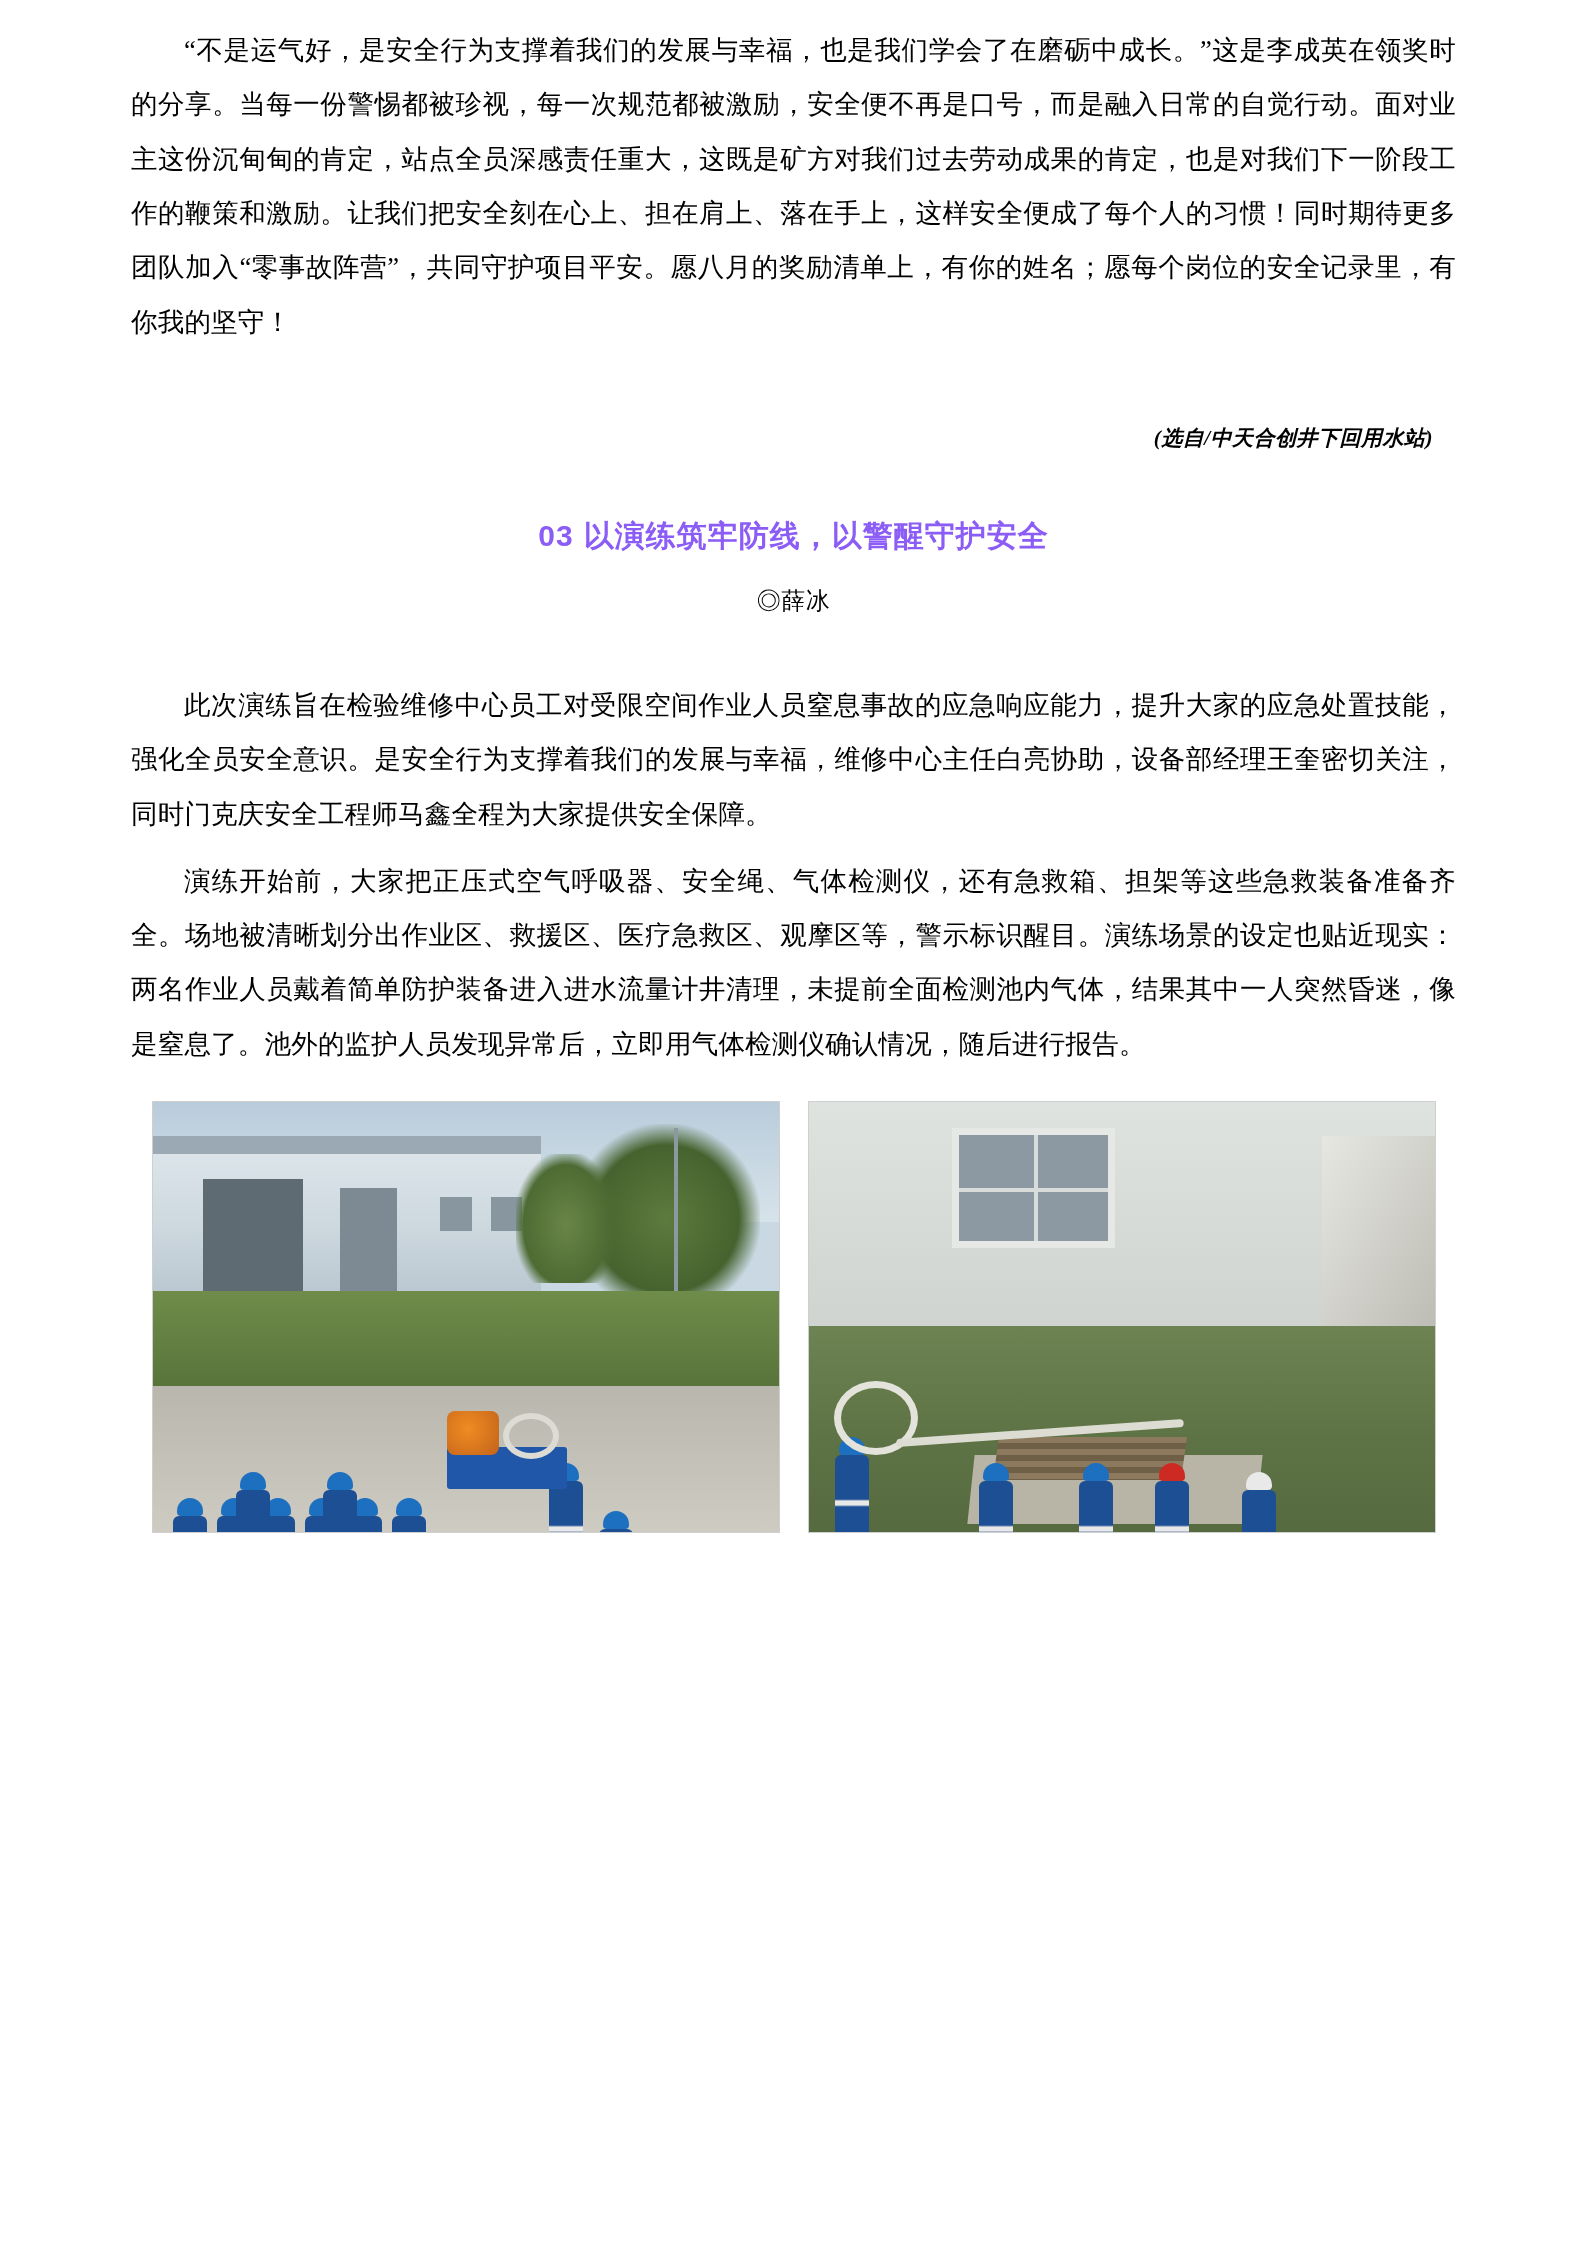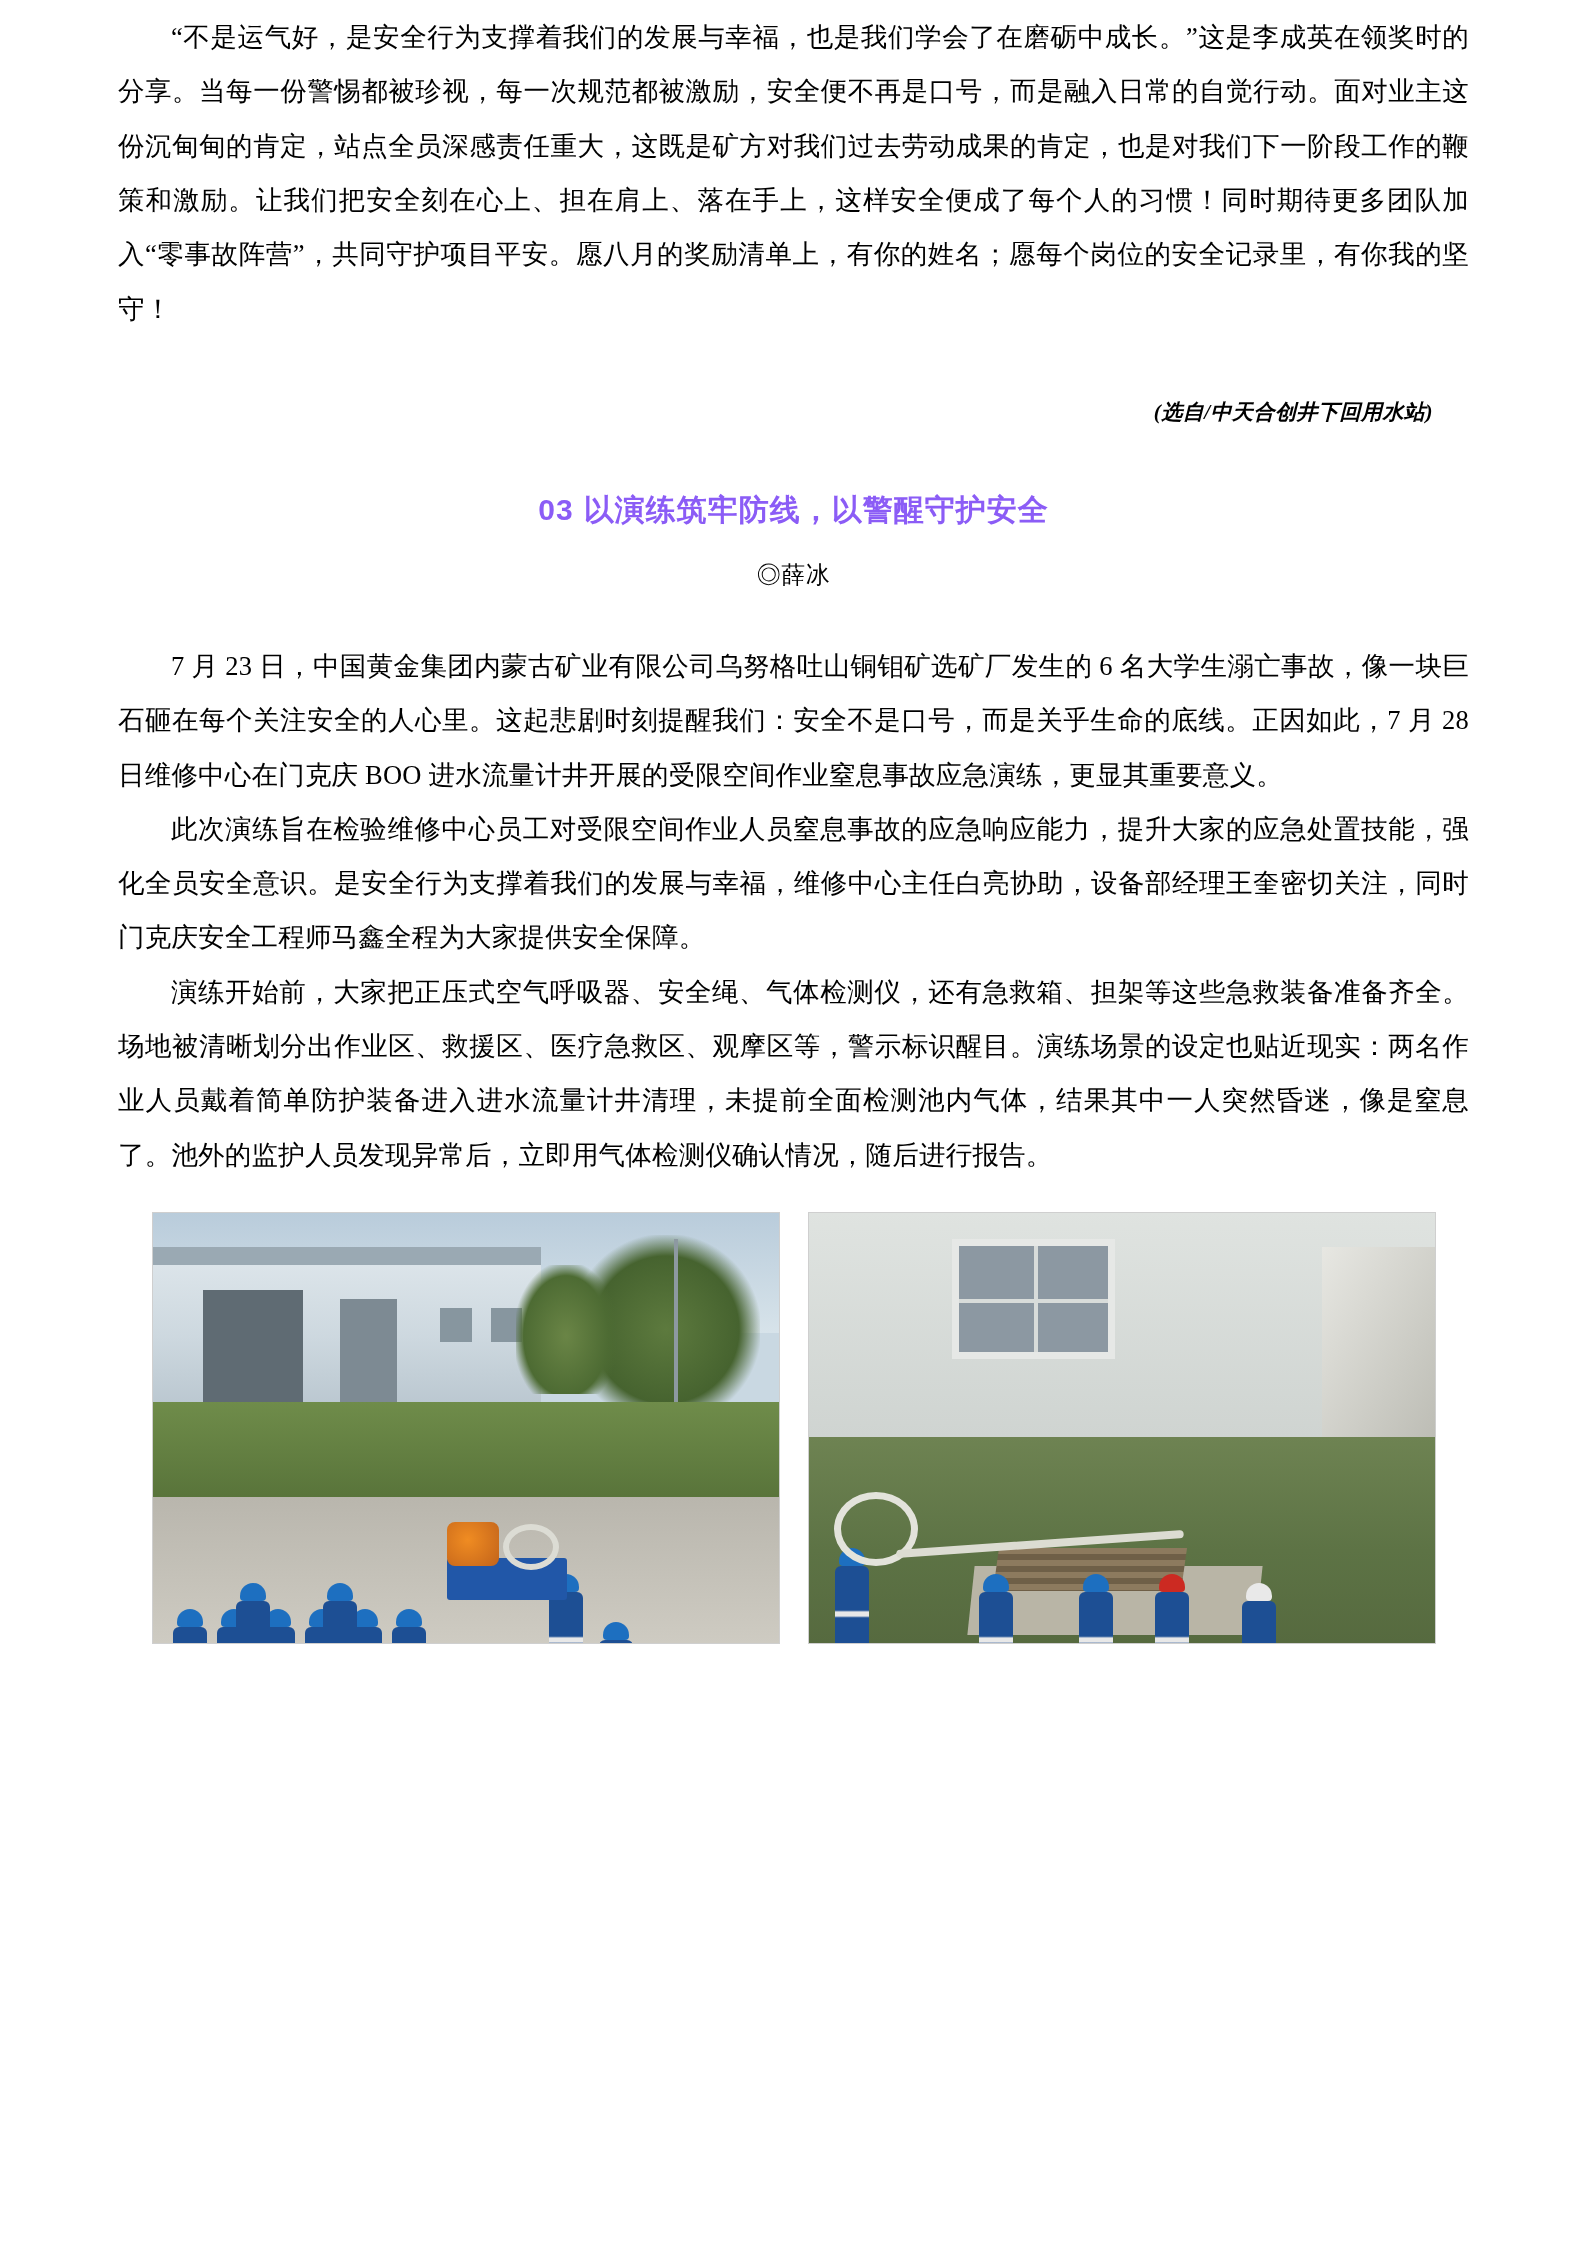--- a/index.html
+++ b/index.html
@@ -25,21 +25,21 @@
     font-weight: bold;
     font-size: 25px;
     line-height: 1.5;
     margin: 0 0 6px 0;
     padding-left: 28px;
     letter-spacing: 0.5px;
   }
   p.body-text {
     font-size: 26.5px;
     line-height: 2.05;
-    margin: 0;
+    margin: 13px;
     text-align: justify;
     text-justify: inter-ideograph;
     text-indent: 2em;
     letter-spacing: 0.2px;
   }
   .sign-line {
     margin: 0;
     text-align: right;
     font-style: italic;
     font-weight: bold;
@@ -235,21 +235,20 @@
   <div class="spacer-2"></div>
 
   <h3 class="section-title">
     <span class="num">03</span><span>以演练筑牢防线，以警醒守护安全</span>
   </h3>
 
   <p class="author-line">◎薛冰</p>
 
   <div class="spacer-3"></div>
 
-  <p class="body-text">7 月 23 日，中国黄金集团内蒙古矿业有限公司乌努格吐山铜钼矿选矿厂发生的 6 名大学生溺亡事故，像一块巨石砸在每个关注安全的人心里。这起悲剧时刻提醒我们：安全不是口号，而是关乎生命的底线。正因如此，7 月 28 日维修中心在门克庆 BOO 进水流量计井开展的受限空间作业窒息事故应急演练，更显其重要意义。</p>
   <p class="body-text">此次演练旨在检验维修中心员工对受限空间作业人员窒息事故的应急响应能力，提升大家的应急处置技能，强化全员安全意识。是安全行为支撑着我们的发展与幸福，维修中心主任白亮协助，设备部经理王奎密切关注，同时门克庆安全工程师马鑫全程为大家提供安全保障。</p>
   <p class="body-text">演练开始前，大家把正压式空气呼吸器、安全绳、气体检测仪，还有急救箱、担架等这些急救装备准备齐全。场地被清晰划分出作业区、救援区、医疗急救区、观摩区等，警示标识醒目。演练场景的设定也贴近现实：两名作业人员戴着简单防护装备进入进水流量计井清理，未提前全面检测池内气体，结果其中一人突然昏迷，像是窒息了。池外的监护人员发现异常后，立即用气体检测仪确认情况，随后进行报告。</p>
 
   <div class="photo-row">
 
     <div class="photo ph1">
       <div class="sky"></div>
       <div class="bldg"></div>
       <div class="bldg-roof"></div>
       <div class="door"></div>

